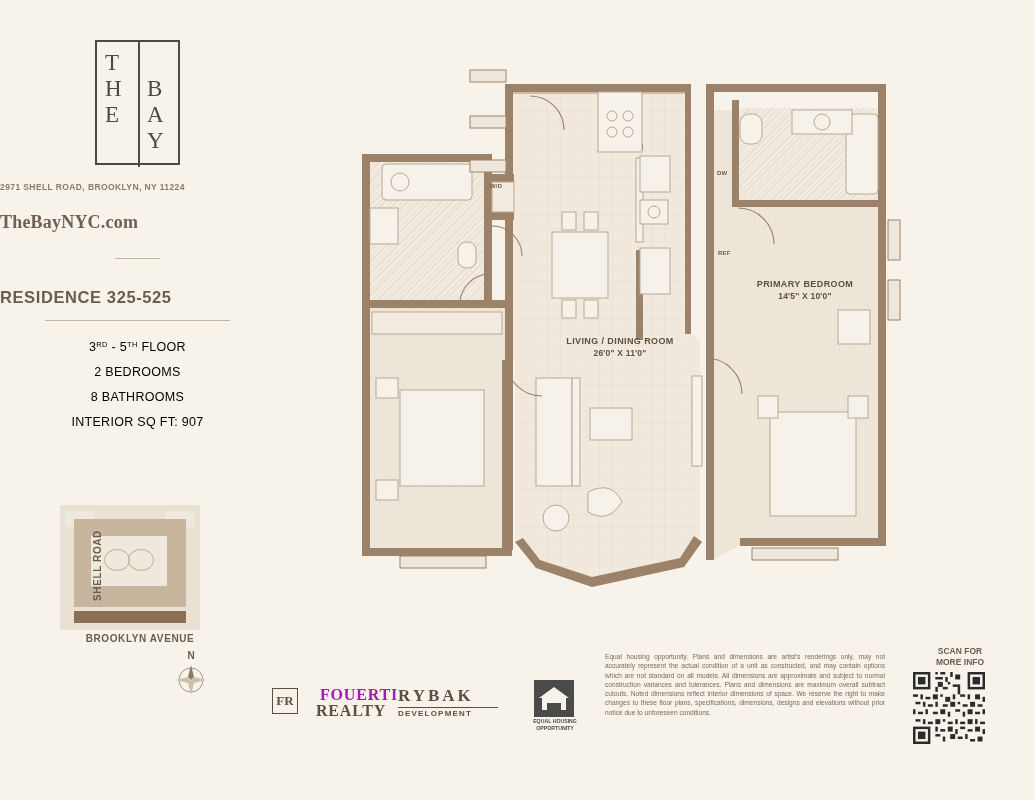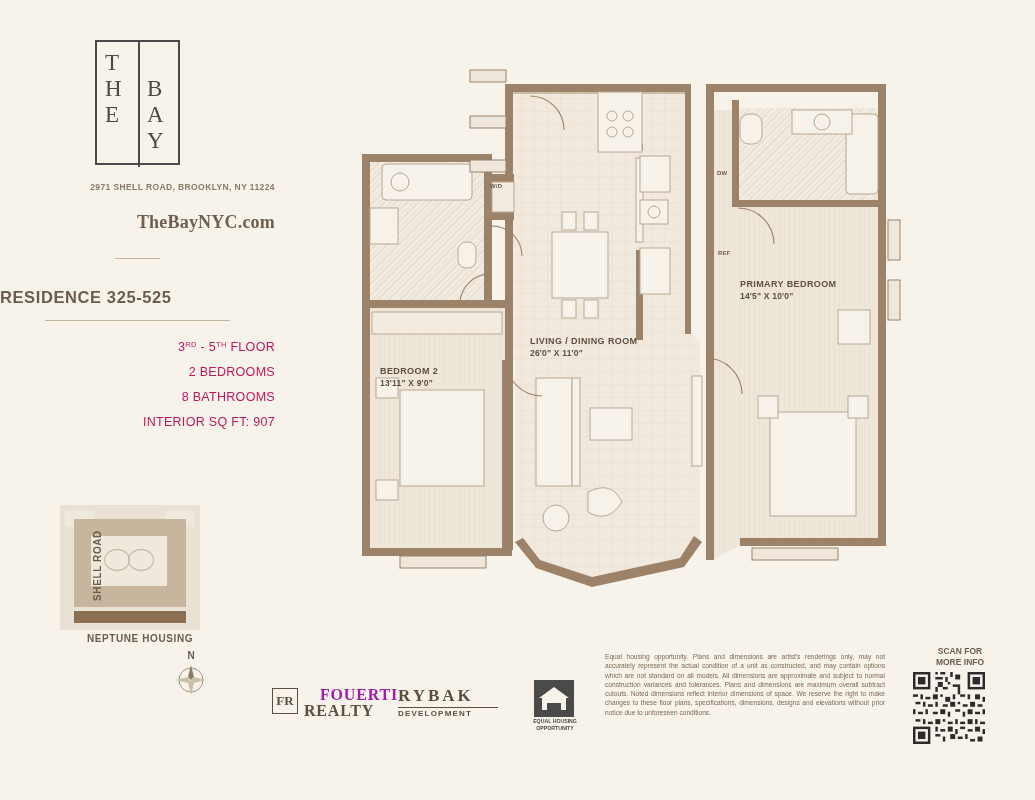--- a/index.html
+++ b/index.html
@@ -29,41 +29,41 @@
     position:absolute; left:8px; top:8px; width:34px;
     font-family:"Liberation Serif", serif; font-size:23px; line-height:26px;
     color:#4a4a4a; letter-spacing:1px; text-align:left;
   }
   .logo-bay {
     position:absolute; left:50px; top:34px; width:34px;
     font-family:"Liberation Serif", serif; font-size:23px; line-height:26px;
     color:#4a4a4a; letter-spacing:1px; text-align:left;
   }
   .addr {
-    position:absolute; left:0; top:182px; width:275px; text-align:right;
+    position:absolute; left:0; top:182px; width:275px; text-align:left;
     font-size:8.5px; font-weight:bold; letter-spacing:.4px; color:#8a7a66;
   }
   .website {
-    position:absolute; left:0; top:212px; width:275px; text-align:right;
+    position:absolute; left:0; top:212px; width:275px; text-align:left;
     font-family:"Liberation Serif", serif; font-size:18px; font-weight:bold;
     color:#6f6050; letter-spacing:.2px;
   }
   .rule-sm {
     position:absolute; left:115px; top:258px; width:45px; height:1px; background:#c3b5a2;
   }
   .res-title {
     position:absolute; left:0; top:288px; width:275px; text-align:left;
     font-size:16.5px; font-weight:bold; letter-spacing:.6px; color:#6b5c4c;
   }
   .rule-lg {
     position:absolute; left:45px; top:320px; width:185px; height:1px; background:#c3b5a2;
   }
   .spec {
-    position:absolute; left:0; width:275px; text-align:right;
-    font-size:12.5px; color:#be185d; letter-spacing:.3px;
+    position:absolute; left:0; width:275px; text-align:center;
+    font-size:12.5px; color:#000000; letter-spacing:.3px;
   }
   .spec sup { font-size:7.5px; vertical-align:4px; }
   .spec-0 { top:340px; }
   .spec-1 { top:365px; }
   .spec-2 { top:390px; }
   .spec-3 { top:415px; }
 
   
   .keymap { position:absolute; left:60px; top:505px; width:140px; height:125px; }
   .km-base { position:absolute; left:0; top:0; width:140px; height:125px; background:#e9e2d4; }
@@ -85,21 +85,21 @@
   }
   .compass { position:absolute; left:172px; top:650px; width:38px; height:50px; }
   .compass .n-label {
     position:absolute; left:0; top:0; width:38px; text-align:center;
     font-size:10px; font-weight:bold; color:#6b5c4c;
   }
 
   
   .plan { position:absolute; left:340px; top:60px; width:580px; height:545px; }
   .lbl {
-    position:absolute; color:#5d4f41;
+    position:absolute; text-align:center; color:#5d4f41;
     font-size:9px; font-weight:bold; letter-spacing:.4px; line-height:12px;
   }
   .lbl .dim { font-weight:bold; font-size:8.5px; letter-spacing:.2px; }
   .tiny { position:absolute; font-size:6px; font-weight:bold; color:#6b5c4c; letter-spacing:.2px;}
 
   
   .disclaimer {
     position:absolute; left:605px; top:652px; width:280px;
     font-size:6.6px; line-height:9.3px; color:#7a6a58; text-align:justify;
   }
@@ -112,21 +112,21 @@
   .fr-box {
     position:absolute; left:0; top:2px; width:26px; height:26px; border:1.6px solid #5c4f41;
     font-family:"Liberation Serif", serif; font-size:13px; font-weight:bold; color:#5c4f41;
     text-align:center; line-height:24px;
   }
   .fouerti-t1 {
     position:absolute; left:48px; top:0; font-family:"Liberation Serif", serif;
     font-size:16px; font-weight:bold; letter-spacing:.8px; color:#a21caf;
   }
   .fouerti-t2 {
-    position:absolute; left:32px; top:16px; font-family:"Liberation Serif", serif;
+    position:absolute; left:44px; top:16px; font-family:"Liberation Serif", serif;
     font-size:16px; font-weight:bold; letter-spacing:.8px; color:#5c4f41;
   }
   .logo-rybak { position:absolute; left:398px; top:686px; width:100px; height:36px; }
   .rybak-t1 {
     position:absolute; left:0; top:0; width:100px; text-align:left;
     font-family:"Liberation Serif", serif; font-size:17px; font-weight:bold;
     letter-spacing:3px; color:#5c4f41;
   }
   .rybak-line { position:absolute; left:0; top:21px; width:100px; height:1px; background:#5c4f41; }
   .rybak-t2 {
@@ -178,21 +178,21 @@
     <div class="keymap">
       <div class="km-base"></div>
       <div class="km-nb1"></div>
       <div class="km-nb2"></div>
       <div class="km-inner"></div>
       <div class="km-court"></div>
       <div class="km-oval1"></div>
       <div class="km-oval2"></div>
       <div class="km-hl"></div>
       <div class="shell-road">SHELL ROAD</div>
-      <div class="neptune">NEPTUNE HOUSING</div>
+      <div class="neptune">BROOKLYN AVENUE</div>
     </div>
 
     <div class="compass">
       <div class="n-label">N</div>
       <svg width="38" height="38" style="position:absolute;left:0;top:11px">
         <circle cx="19" cy="19" r="12" fill="none" stroke="#8a7a66" stroke-width="0.8"></circle>
         <polygon points="19,4 22,16 19,19 16,16" fill="#8a7a66"></polygon>
         <polygon points="19,34 22,22 19,19 16,22" fill="#cdbfa9"></polygon>
         <polygon points="4,19 16,22 19,19 16,16" fill="#cdbfa9"></polygon>
         <polygon points="34,19 22,22 19,19 22,16" fill="#cdbfa9"></polygon>
@@ -350,24 +350,20 @@
     <div class="lbl" style="left:190px; top:275px; width:180px;">
       <div>LIVING / DINING ROOM</div>
       <div class="dim">26'0" X 11'0"</div>
     </div>
 
     <div class="lbl" style="left:400px; top:218px; width:130px;">
       <div>PRIMARY BEDROOM</div>
       <div class="dim">14'5" X 10'0"</div>
     </div>
 
-    <div class="lbl" style="left:40px; top:305px; width:160px;">
-      <div>BEDROOM 2</div>
-      <div class="dim">13'11" X 9'0"</div>
-    </div>
 
     <div class="tiny" style="left:150px; top:123px;">W/D</div>
     <div class="tiny" style="left:377px; top:110px;">DW</div>
     <div class="tiny" style="left:378px; top:190px;">REF</div>
   </div>
 
   <div class="disclaimer">Equal housing opportunity. Plans and dimensions are artist's renderings only, may not accurately represent the actual condition of a unit as constructed, and may contain options which are not standard on all models. All dimensions are approximate and subject to normal construction variances and tolerances. Plans and dimensions are maximum overall subtract cutouts. Noted dimensions reflect interior dimensions of space. We reserve the right to make changes to these floor plans, specifications, dimensions, designs and elevations without prior notice due to unforeseen conditions.</div>
 
   <div class="scan-label">
     <div>SCAN FOR</div>

